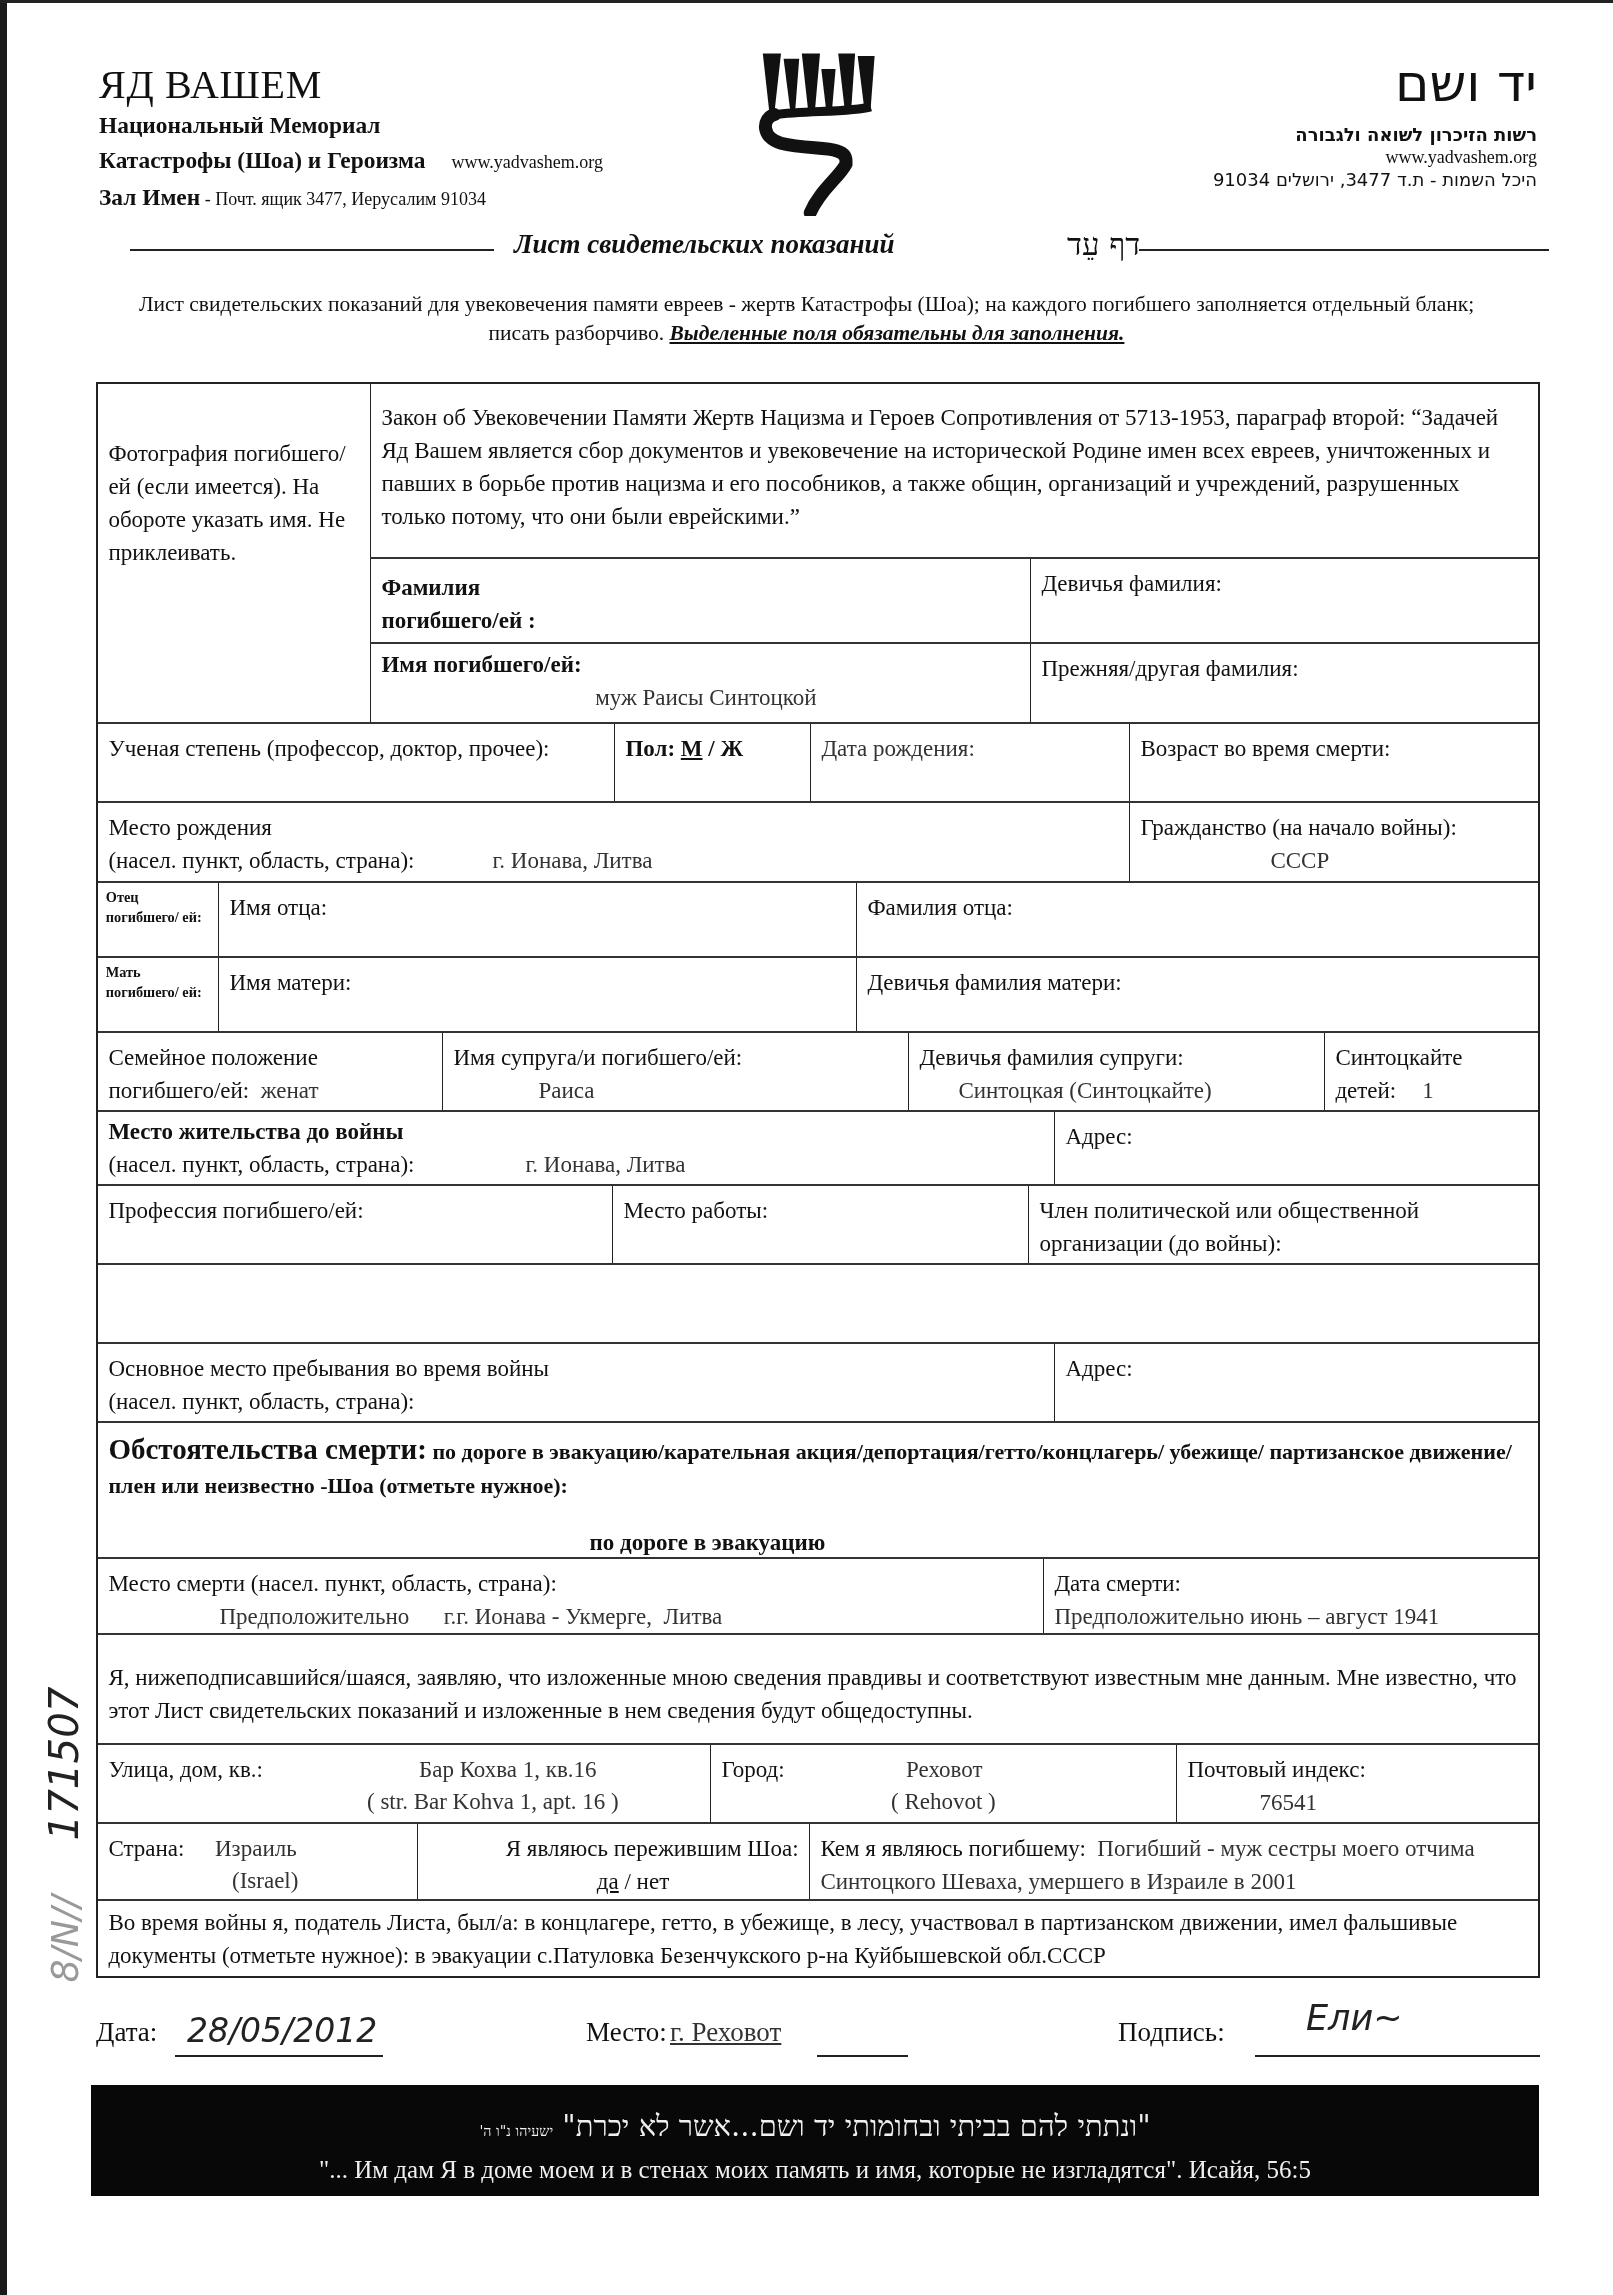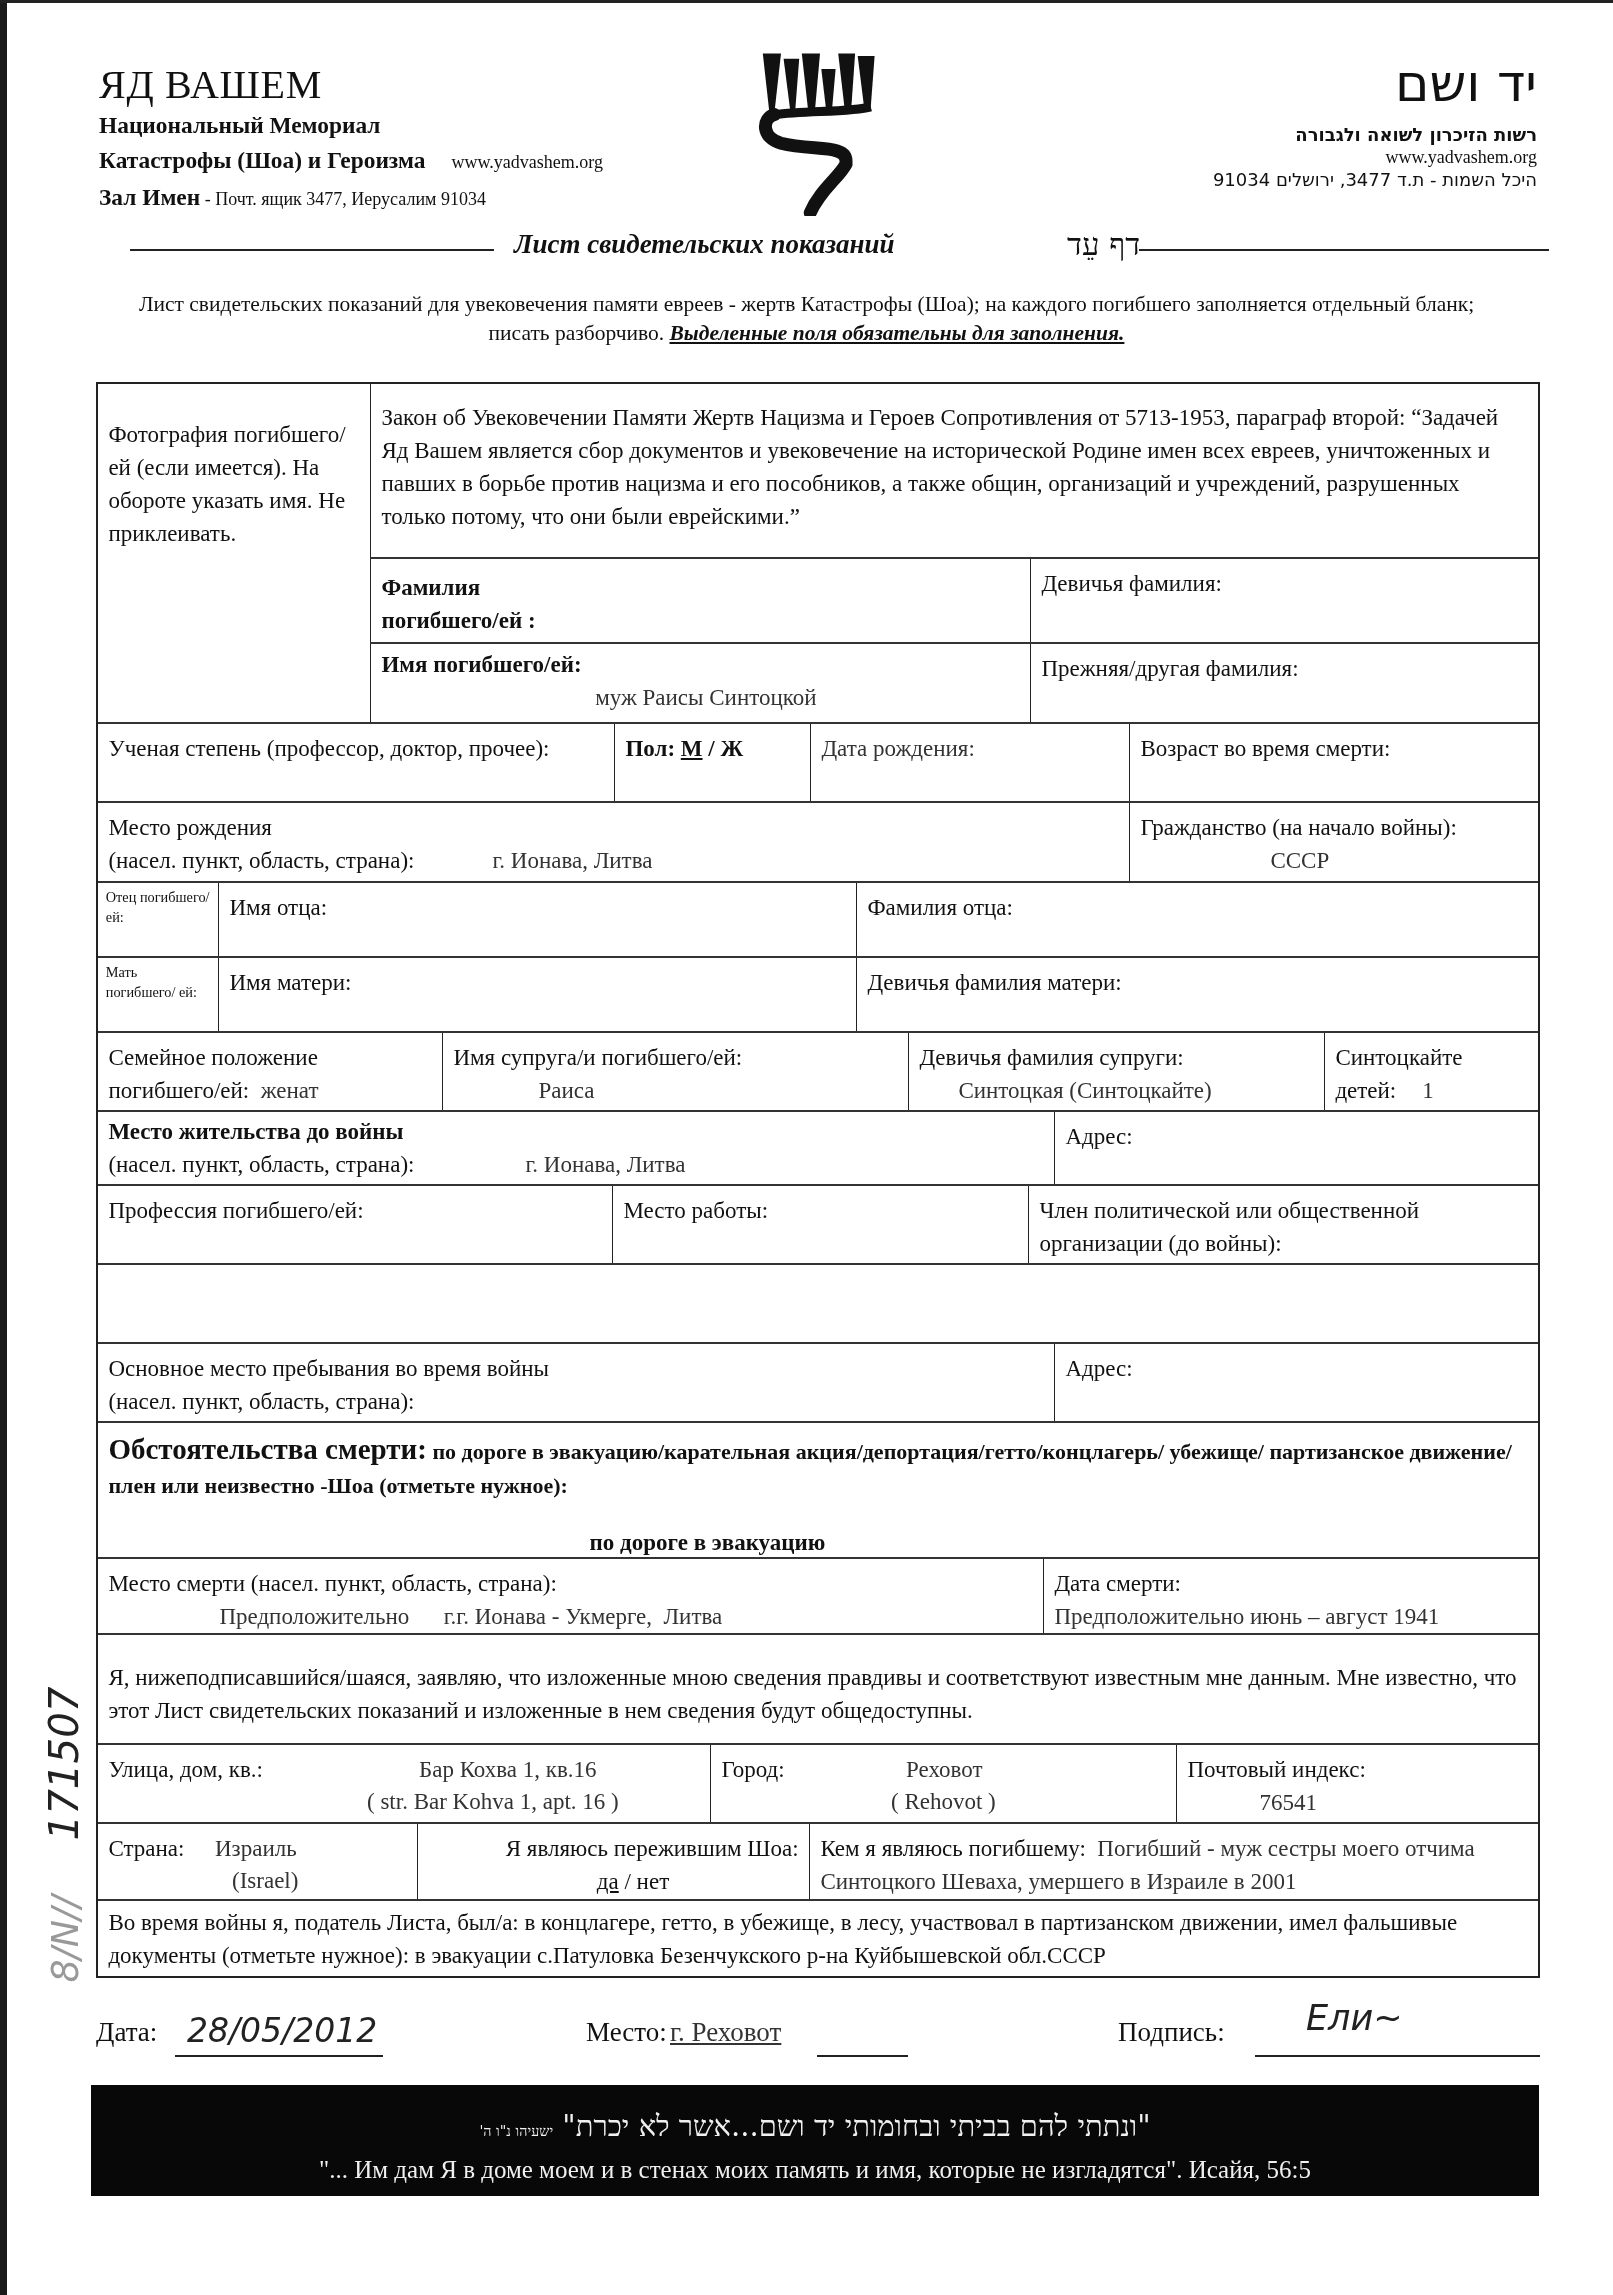--- a/index.html
+++ b/index.html
@@ -37,21 +37,21 @@
 
   
   .form { position: absolute; left: 96px; top: 382px; width: 1444px; border: 2px solid #222; box-sizing: border-box; }
   .row { display: flex; border-top: 2px solid #333; }
   .row:first-child { border-top: none; }
   .cell { border-left: 1.3px solid #222; padding: 7.8px 10.4px; box-sizing: border-box; font-size: 23px; line-height: 33px; }
   .cell:first-child { border-left: none; }
   .lbl { }
   .lbl-b { font-weight: bold; }
   .val { color: #333; }
-  .small { font-size: 14.3px; line-height: 19.5px; font-weight: normal; }
+  .small { font-size: 14.3px; line-height: 19.5px; font-weight: bold; }
   .ctr { text-align: center; }
 
   
   .sig-row { position: absolute; top: 2017px; left: 96px; width: 1444px; height: 46px; font-size: 27px; }
   .sig-row .lbl { position: absolute; top: 0; }
   .hand { font-family: "DejaVu Sans", sans-serif; font-style: italic; font-size: 33px; color: #222; position: absolute; }
   .uline { position: absolute; height: 2px; background: #222; }
 
   
   .banner { position: absolute; left: 91px; top: 2085px; width: 1448px; height: 111px; background: #080808; color: #f0f0f0; text-align: center; }
@@ -99,21 +99,21 @@
   <div class="title-line-r"></div>
 </div>
 
 <div class="intro">
   <span>Лист свидетельских показаний для увековечения памяти евреев - жертв Катастрофы (Шоа); на каждого погибшего заполняется отдельный бланк; писать разборчиво. </span><span class="req">Выделенные поля обязательны для заполнения.</span>
 </div>
 
 <div class="form">
 
   <div class="row" style="height:338px;">
-    <div class="cell" style="width:272px; padding-top:34px;">
+    <div class="cell" style="width:272px; padding-top:53px;">
       <span>Фотография погибшего/ей (если имеется). На обороте указать имя. Не приклеивать.</span>
     </div>
     <div style="flex:1; display:flex; flex-direction:column;justify-content:space-between;">
       <div class="cell" style="height:176px; border-left:1.3px solid #222; padding-top:17px;">
         <span>Закон об Увековечении Памяти Жертв Нацизма и Героев Сопротивления от 5713-1953, параграф второй: “Задачей Яд Вашем является сбор документов и увековечение на исторической Родине имен всех евреев, уничтоженных и павших в борьбе против нацизма и его пособников, а также общин, организаций и учреждений, разрушенных только потому, что они были еврейскими.”</span>
       </div>
       <div style="display:flex; border-top:2px solid #333; height:83px;">
         <div class="cell" style="width:660px; border-left:1.3px solid #222; padding-top:11.7px;">
           <div class="lbl-b" style="width:208px;">Фамилия погибшего/ей :</div>
         </div>

